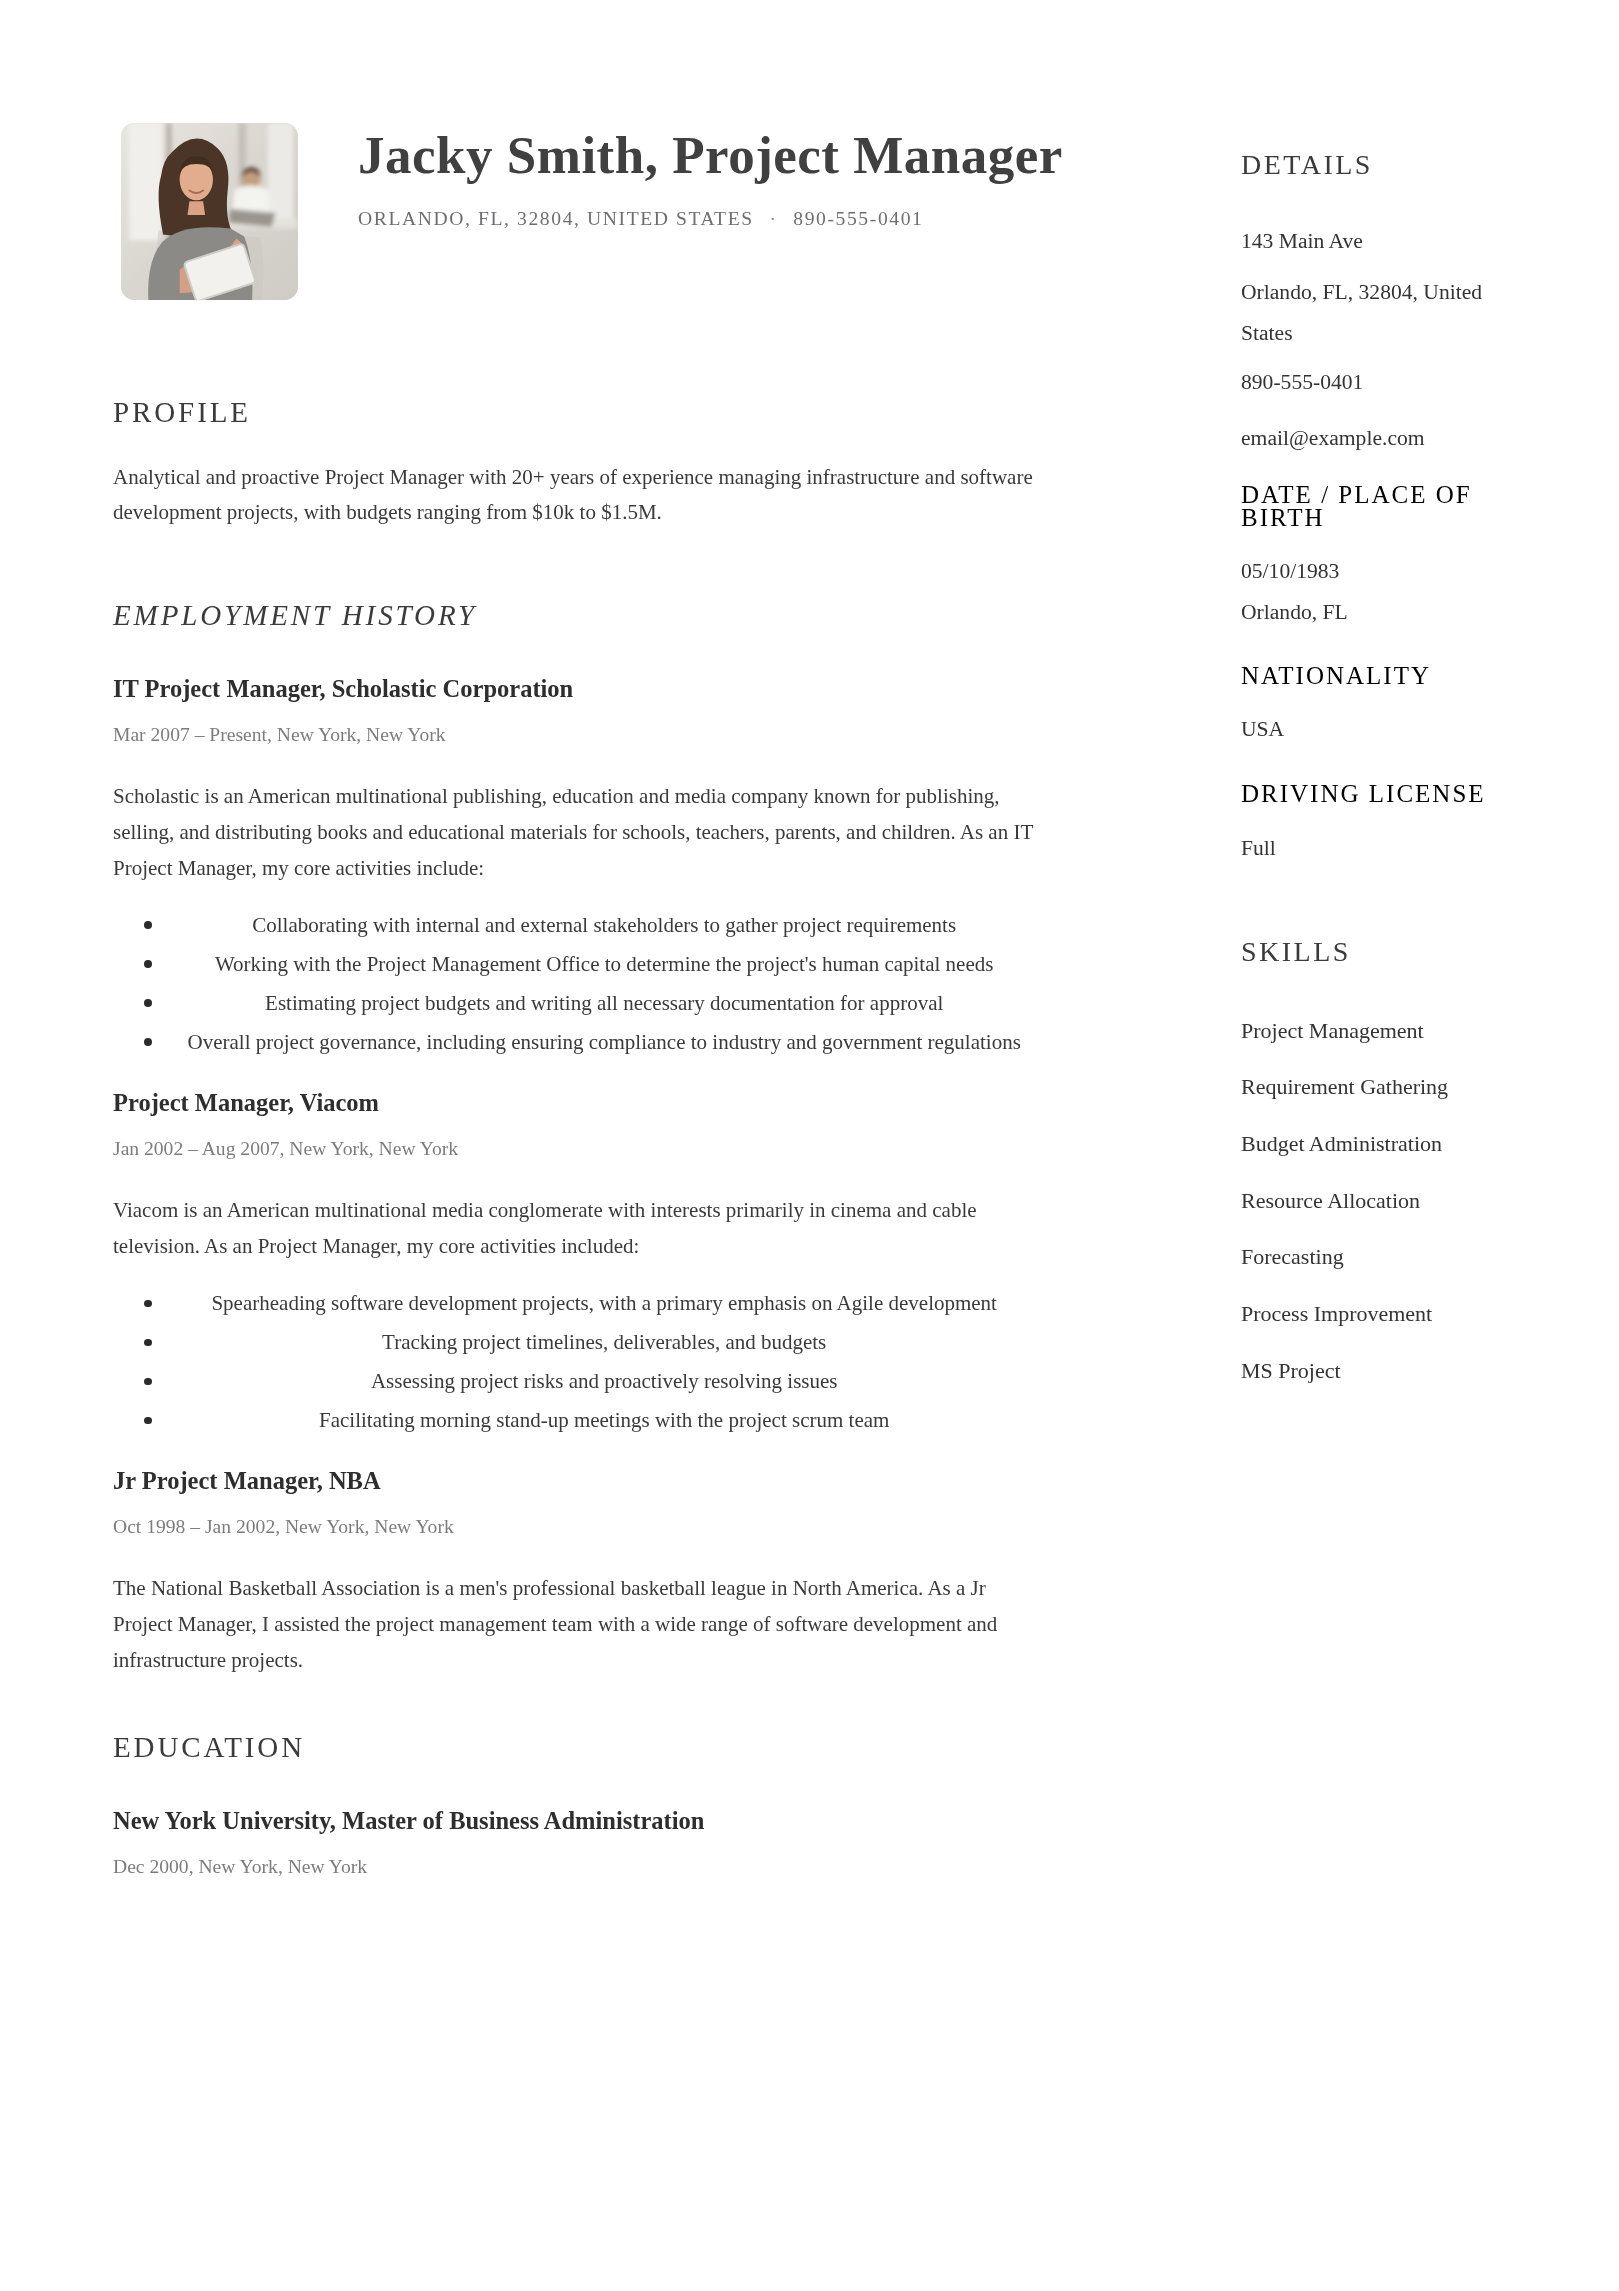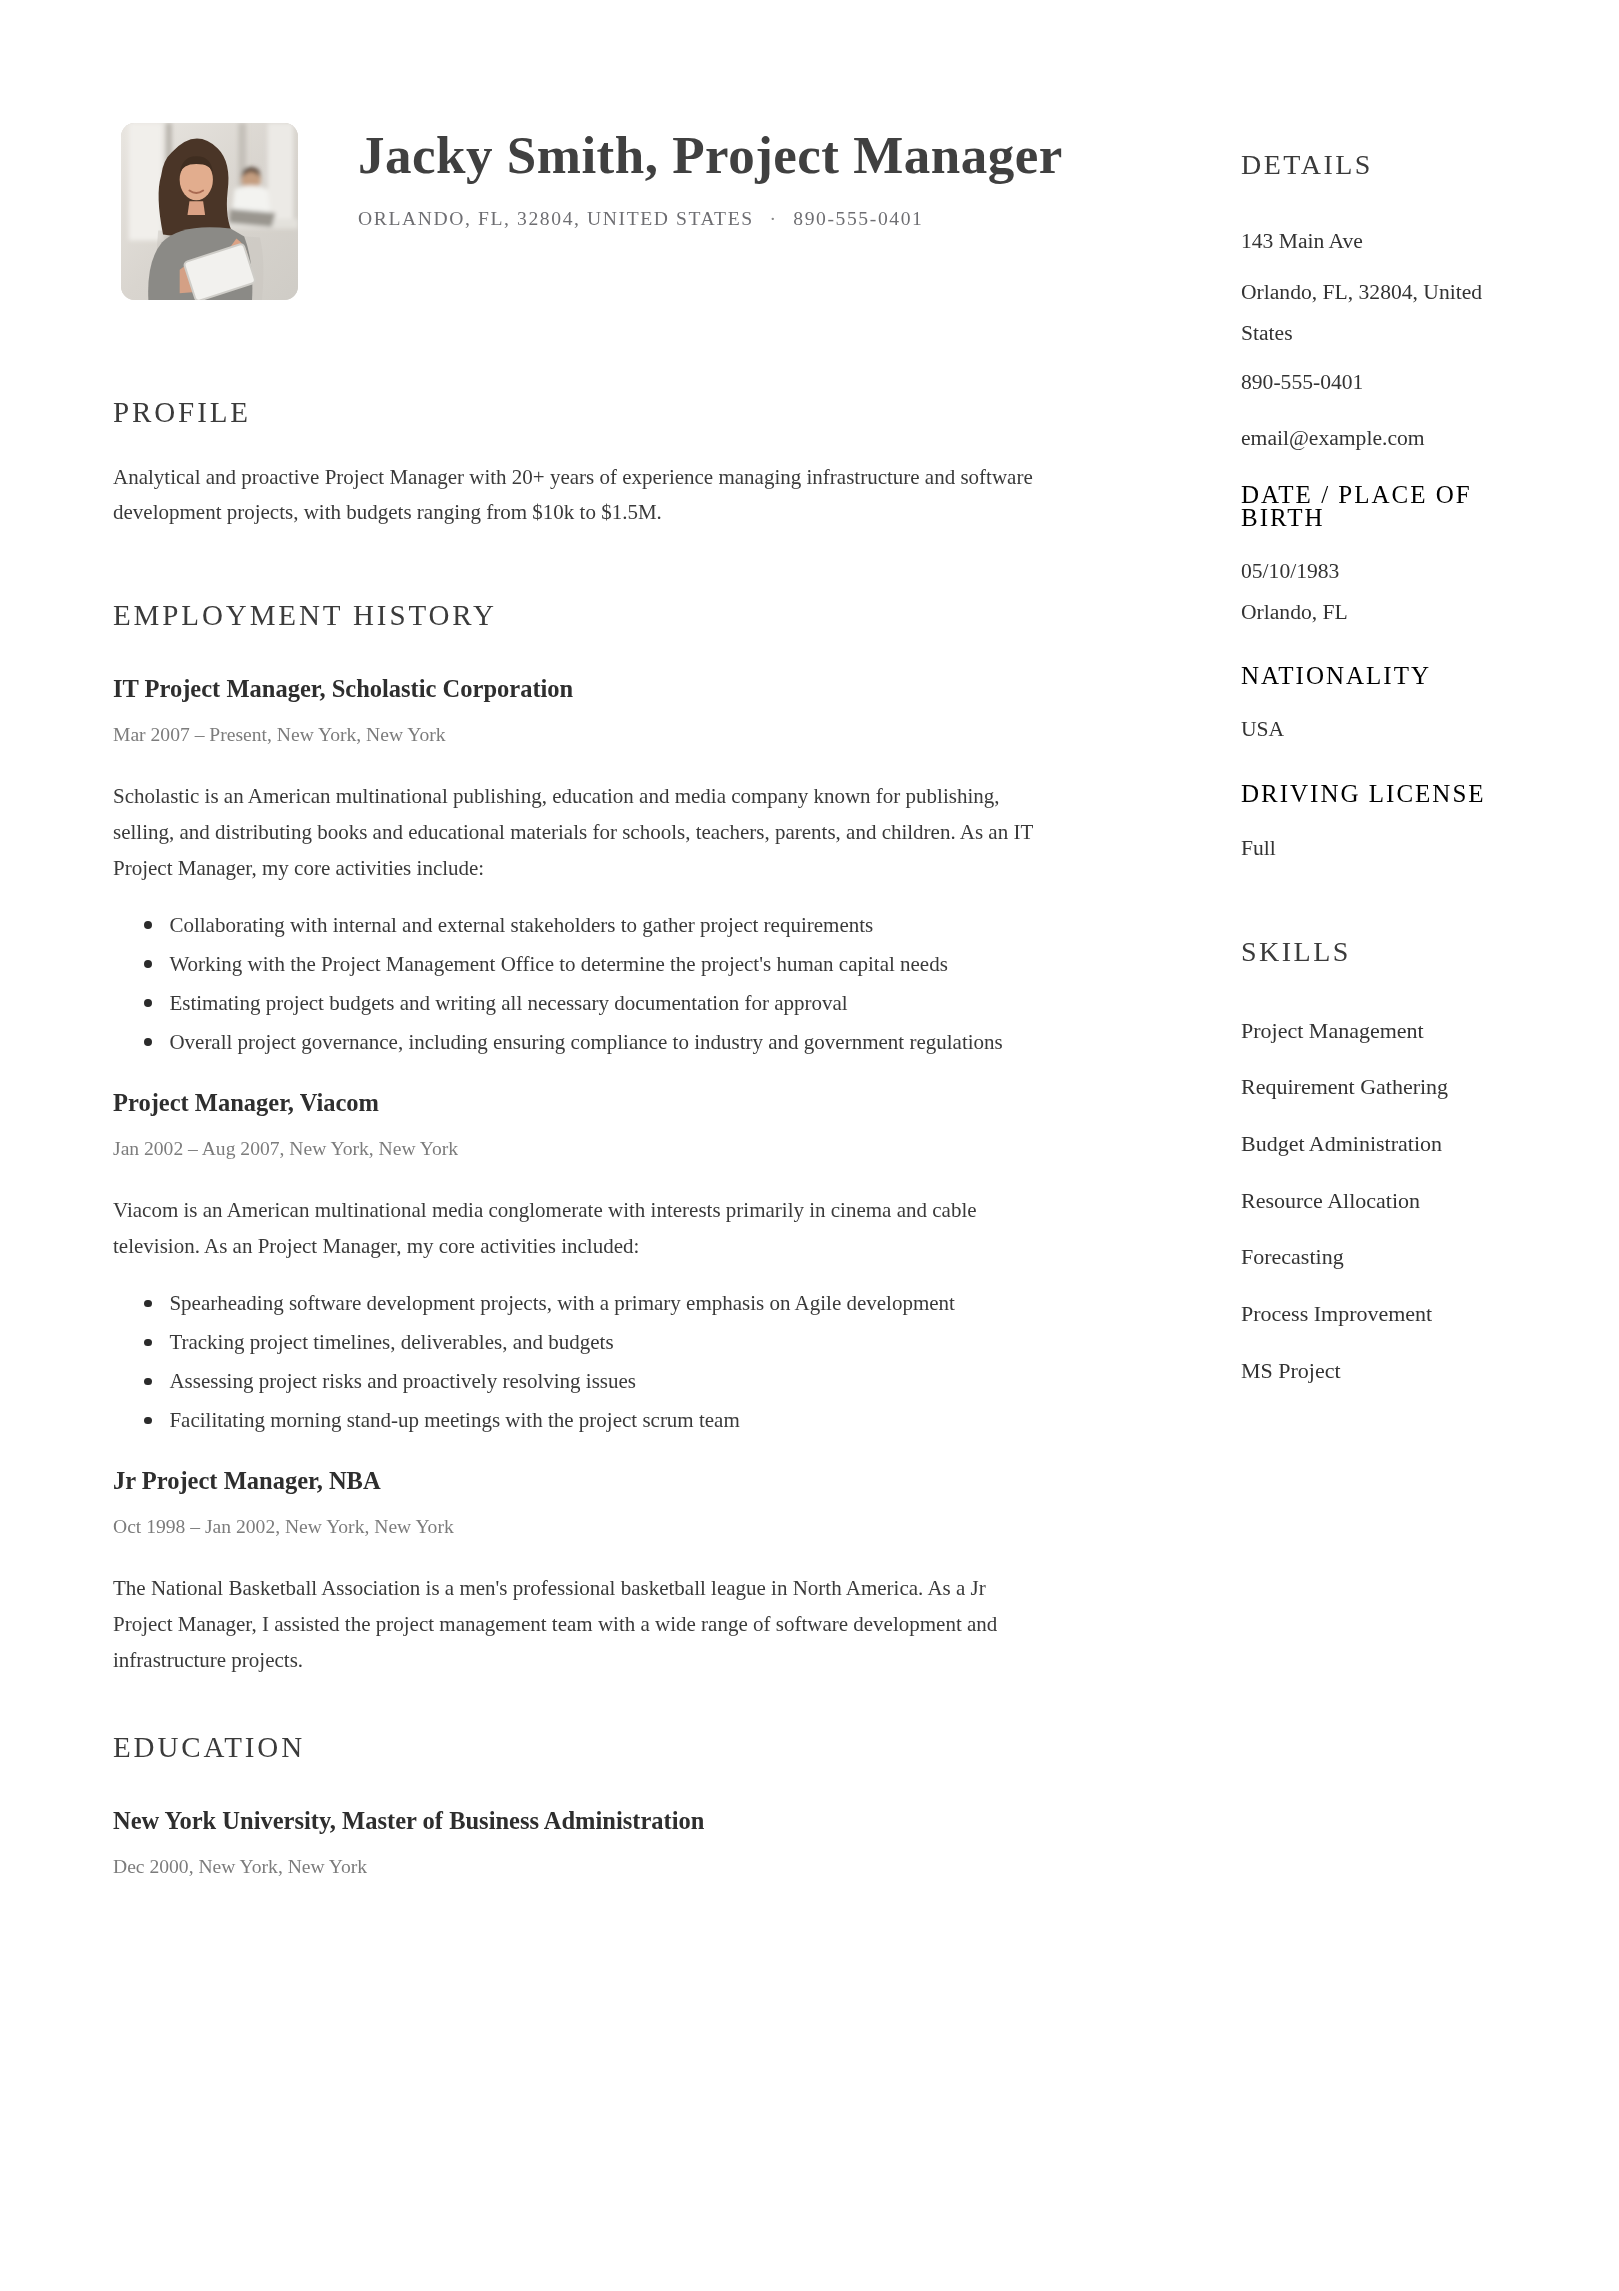--- a/index.html
+++ b/index.html
@@ -21,27 +21,27 @@
     margin-top:23.5px;font-size:19.6px;letter-spacing:1.6px;color:#6e6e72;white-space:nowrap;
   }
   .subtitle .dot{margin:0 15.7px;color:#8a8a8a;}
   
   .main{position:absolute;left:113px;top:394px;width:926px;}
   .section-h{
     margin:0;font-size:29px;line-height:37px;font-weight:normal;
     letter-spacing:2.9px;color:#3b3b3b;
   }
   .profile-text{margin:29px 0 0;font-size:21px;line-height:35px;color:#3a3a3a;}
-  .employment-h{margin-top:67px;}
+  .employment-h{margin-top:67px;font-style:italic;}
   .job{margin-top:25.5px;}
   .job:first-of-type{margin-top:39px;}
   .job-title{margin:0;font-size:24.5px;line-height:31px;font-weight:bold;color:#2e2e2e;}
   .job-meta{margin-top:17.6px;font-size:19.6px;line-height:25.5px;color:#7c7c7c;}
   .job-desc{margin:31px 0 0;font-size:21px;line-height:36px;color:#3a3a3a;}
-  ul.bullets{margin:19.6px 0 0;padding:0 0 0 29px;list-style:none;}
+  ul.bullets{margin:19.6px 0 0;padding:0 0 0 29px;list-style:none;text-align:center;}
   ul.bullets li{
     position:relative;padding-left:27.4px;font-size:21px;line-height:39px;color:#3a3a3a;
   }
   ul.bullets li::before{
     content:"";position:absolute;left:2px;top:15.7px;width:7.8px;height:7.8px;
     border-radius:50%;background:#2b2b2b;
   }
   .education-h{margin-top:51px;}
   .edu-item{margin-top:39px;}
   

